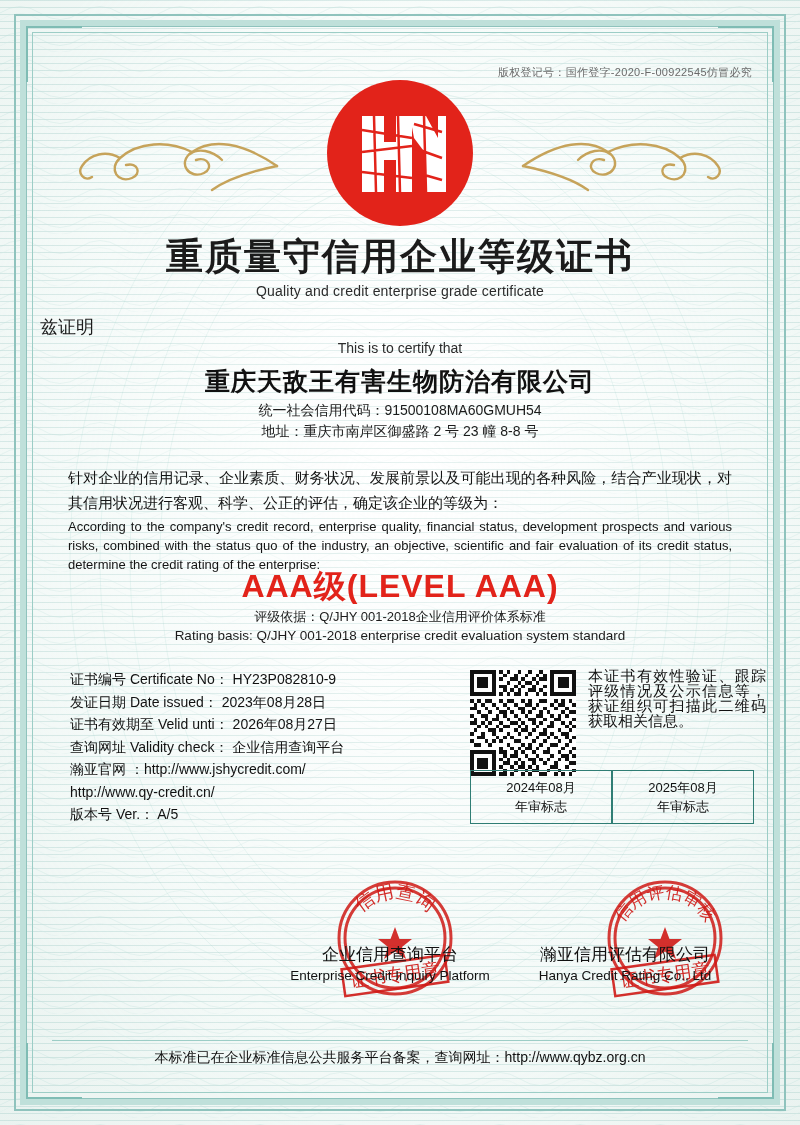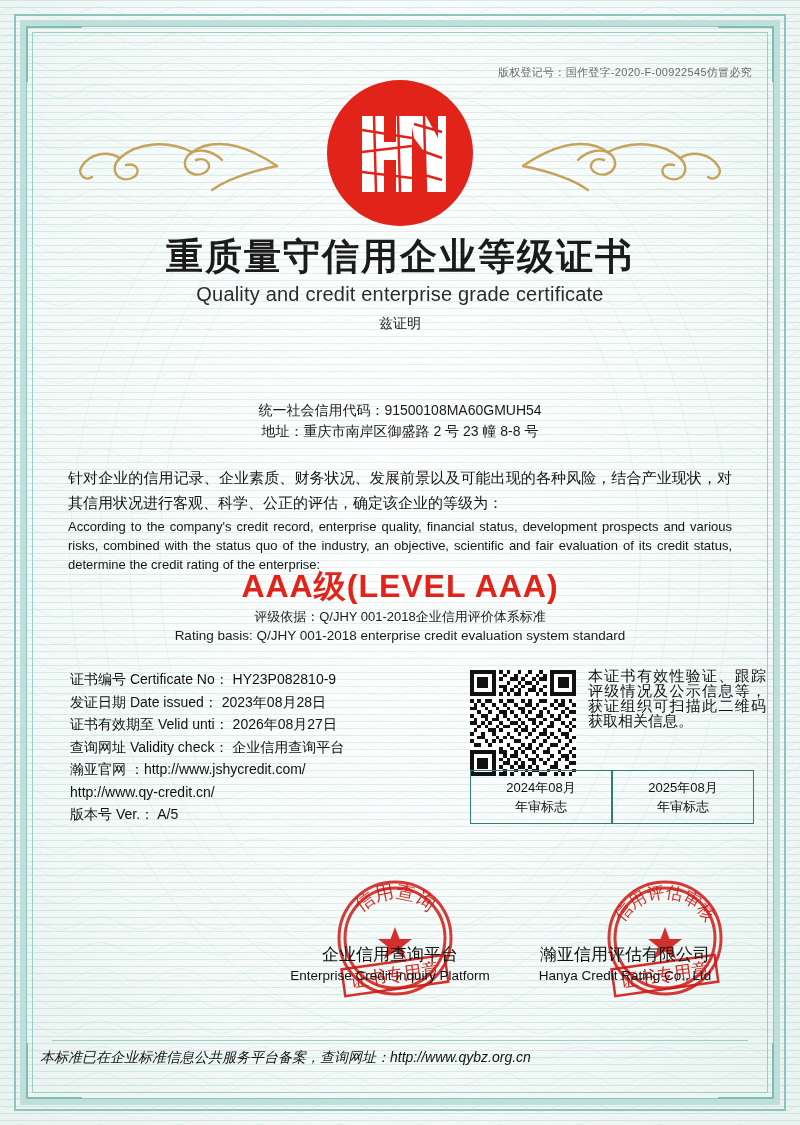--- a/index.html
+++ b/index.html
@@ -116,30 +116,30 @@
     font-weight: bold;
     letter-spacing: 2px;
     color: #1b1b1b;
     font-family: "DejaVu Sans", "Liberation Sans", sans-serif;
   }
   .title-en {
     position: absolute;
     top: 243px;
     left: 0; right: 0;
     text-align: center;
-    font-size: 20px;
+    font-size: 14px;
     color: #2b2b2b;
     letter-spacing: 0.2px;
   }
   .certify-cn {
     position: absolute;
     top: 275px;
     left: 0; right: 0;
-    text-align: center;
-    font-size: 14px;
+    text-align: left;
+    font-size: 18px;
     color: #1b1b1b;
   }
   .certify-en {
     position: absolute;
     top: 300px;
     left: 0; right: 0;
     text-align: center;
     font-size: 14px;
     color: #2b2b2b;
   }
@@ -298,23 +298,23 @@
   }
   .org .cn { font-size: 17px; }
   .org .en { font-size: 13.5px; margin-top: 2px; }
   .org.left { left: 225px; top: 903px; }
   .org.right { left: 460px; top: 903px; }
 
   .footer {
     position: absolute;
     bottom: 18px;
     left: 0; right: 0;
+    text-align: center;
     font-size: 14px;
     color: #111;
-    font-style: italic;
   }
   .footer-rule {
     position: absolute;
     bottom: 44px;
     left: 12px; right: 12px;
     border-top: 1px solid #9ccdc6;
   }
 </style>
 </head>
 <body>
@@ -381,20 +381,22 @@
         </g>
         <g stroke="#e2231a" stroke-width="2.5" fill="none">
           <path d="M8 22 L58 30 M8 44 L58 38 M8 64 L58 70 M20 8 L22 84 M44 8 L46 84 M60 16 L88 24 M60 40 L88 50 M60 64 L88 72 M70 8 L72 84"></path>
         </g>
       </svg>
     </div>
 
     <div class="title-cn">重质量守信用企业等级证书</div>
     <div class="title-en">Quality and credit enterprise grade certificate</div>
     <div class="certify-cn">兹证明</div>
+    <div class="certify-en">This is to certify that</div>
+    <div class="company">重庆天敌王有害生物防治有限公司</div>
     <div class="credit-code">统一社会信用代码：91500108MA60GMUH54</div>
     <div class="address">地址：重庆市南岸区御盛路 2 号 23 幢 8-8 号</div>
 
     <div class="para">
       <span class="cn">针对企业的信用记录、企业素质、财务状况、发展前景以及可能出现的各种风险，结合产业现状，对其信用状况进行客观、科学、公正的评估，确定该企业的等级为：</span>
       <span class="en">According to the company's credit record, enterprise quality, financial status, development prospects and various risks, combined with the status quo of the industry, an objective, scientific and fair evaluation of its credit status, determine the credit rating of the enterprise:</span>
     </div>
 
     <div class="level">AAA级(LEVEL AAA)</div>
     <div class="basis-cn">评级依据：Q/JHY 001-2018企业信用评价体系标准</div>

